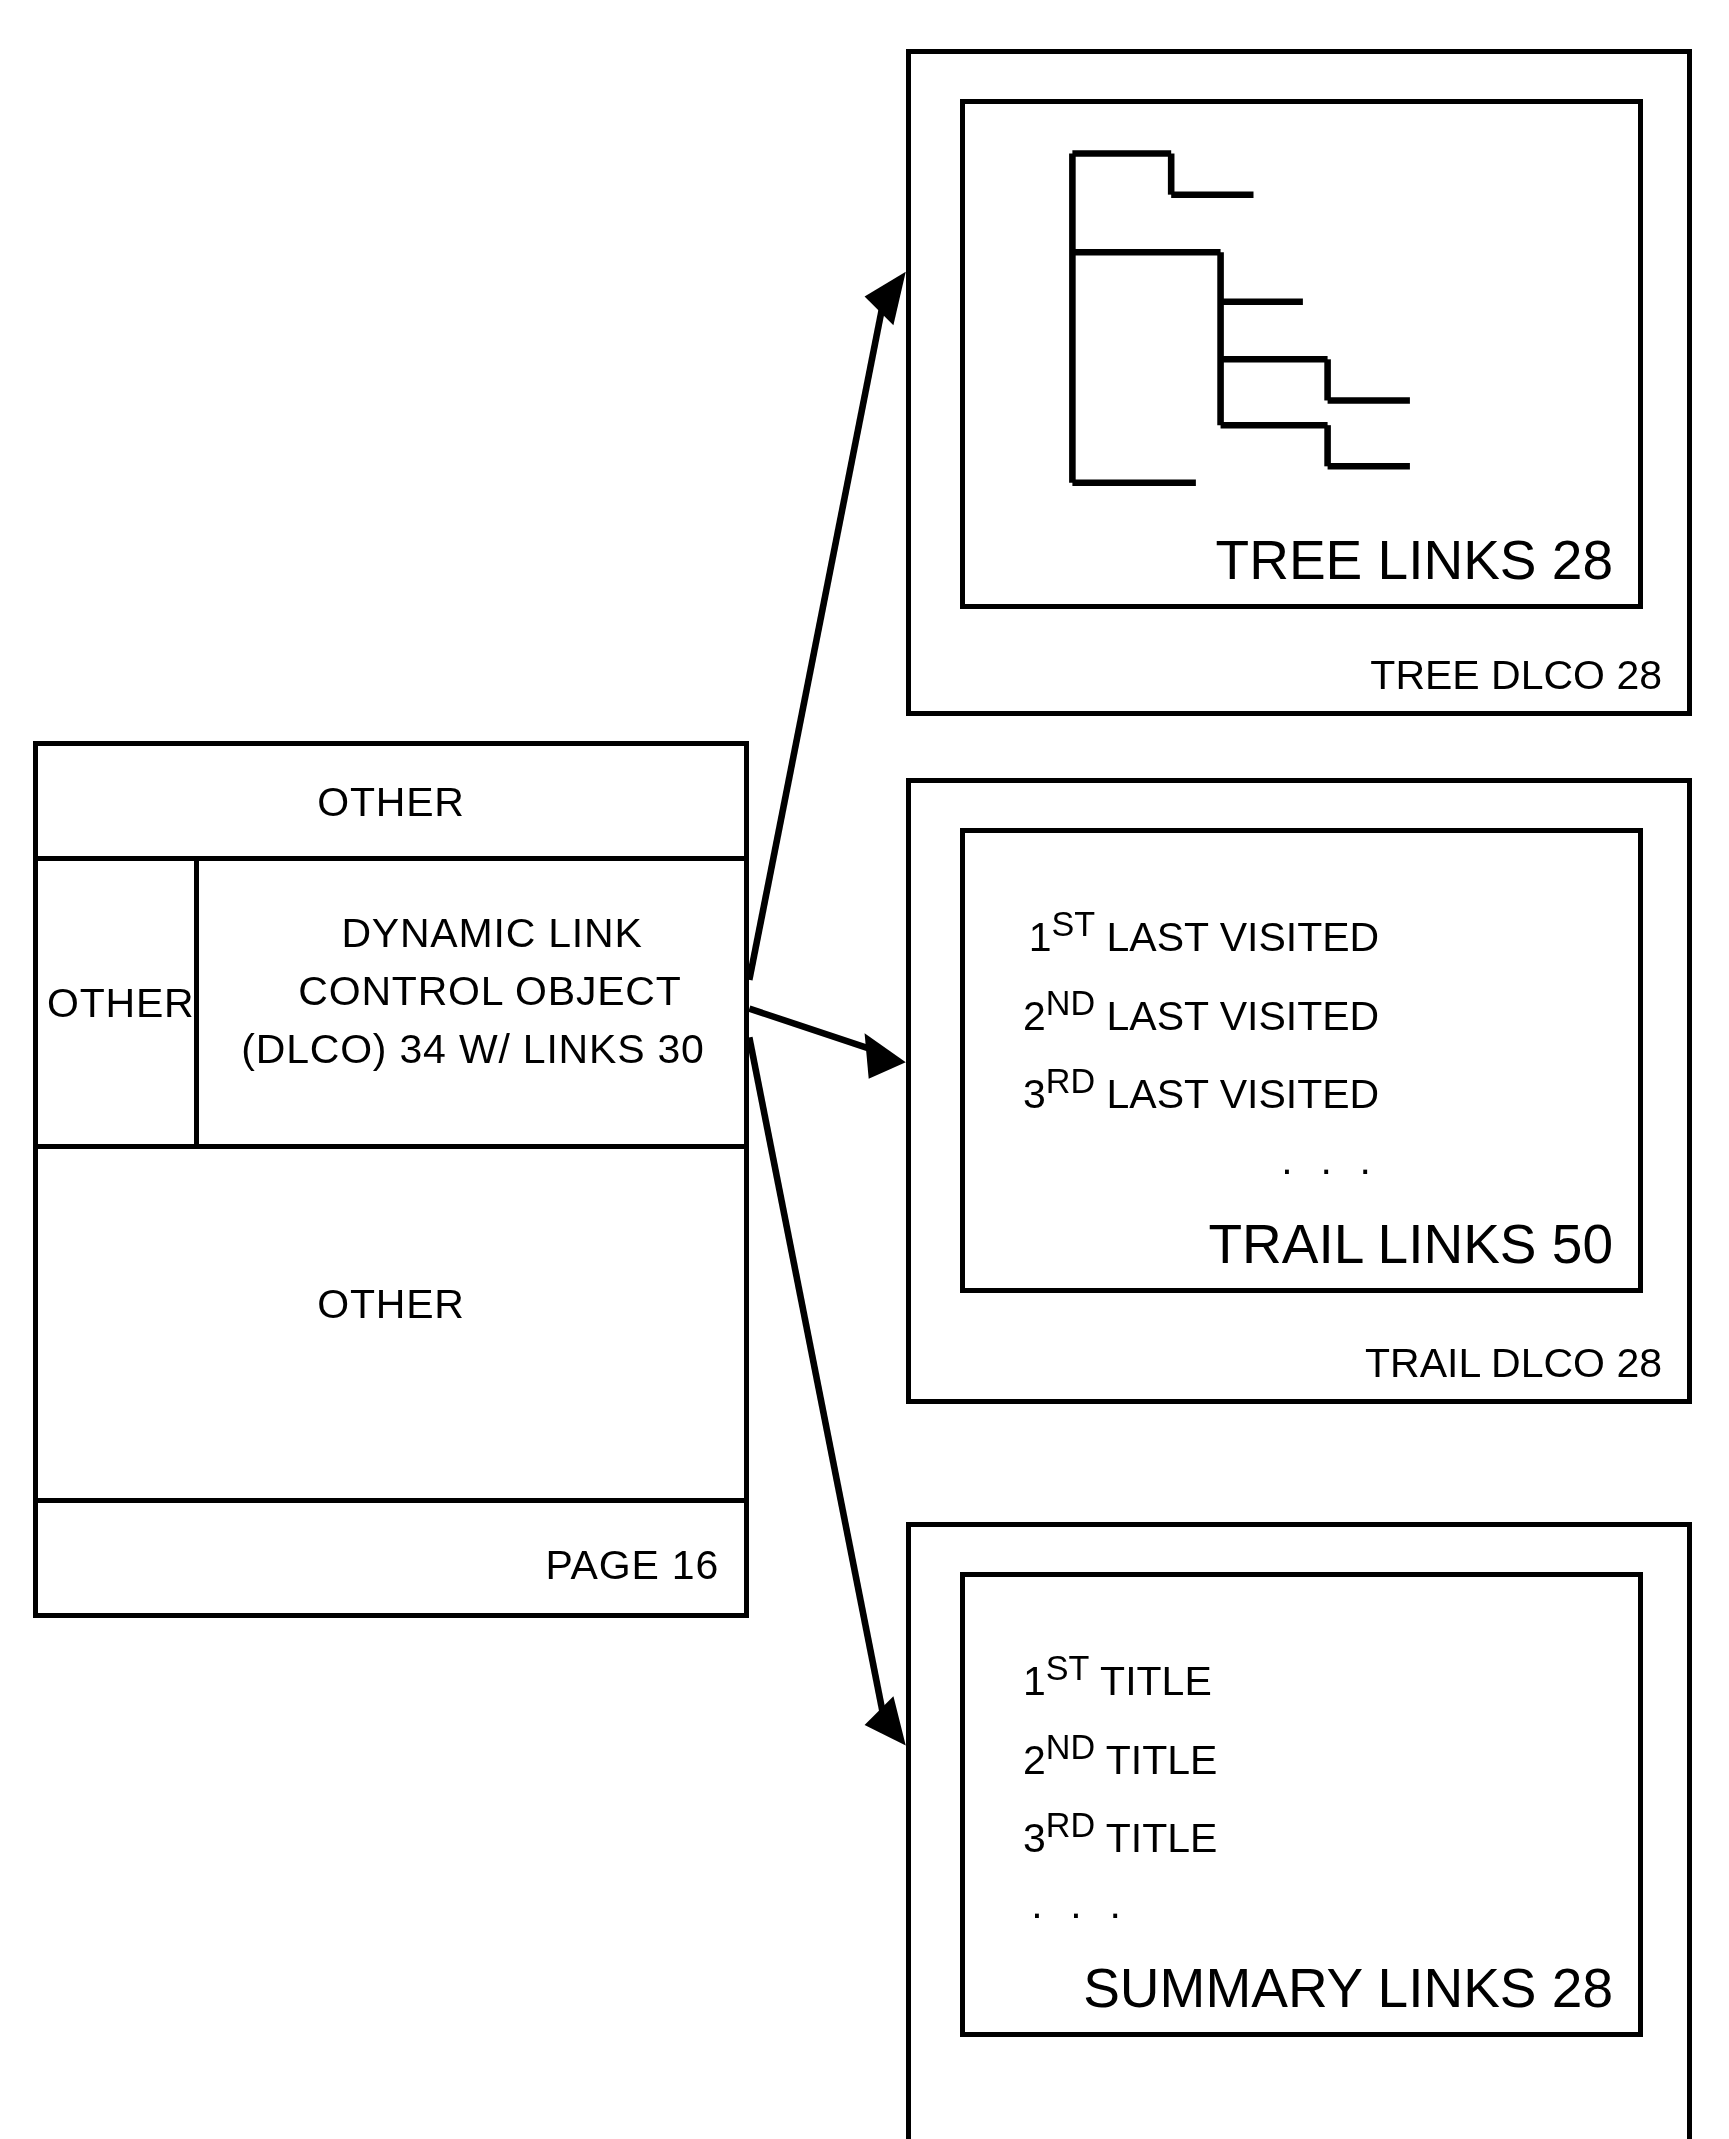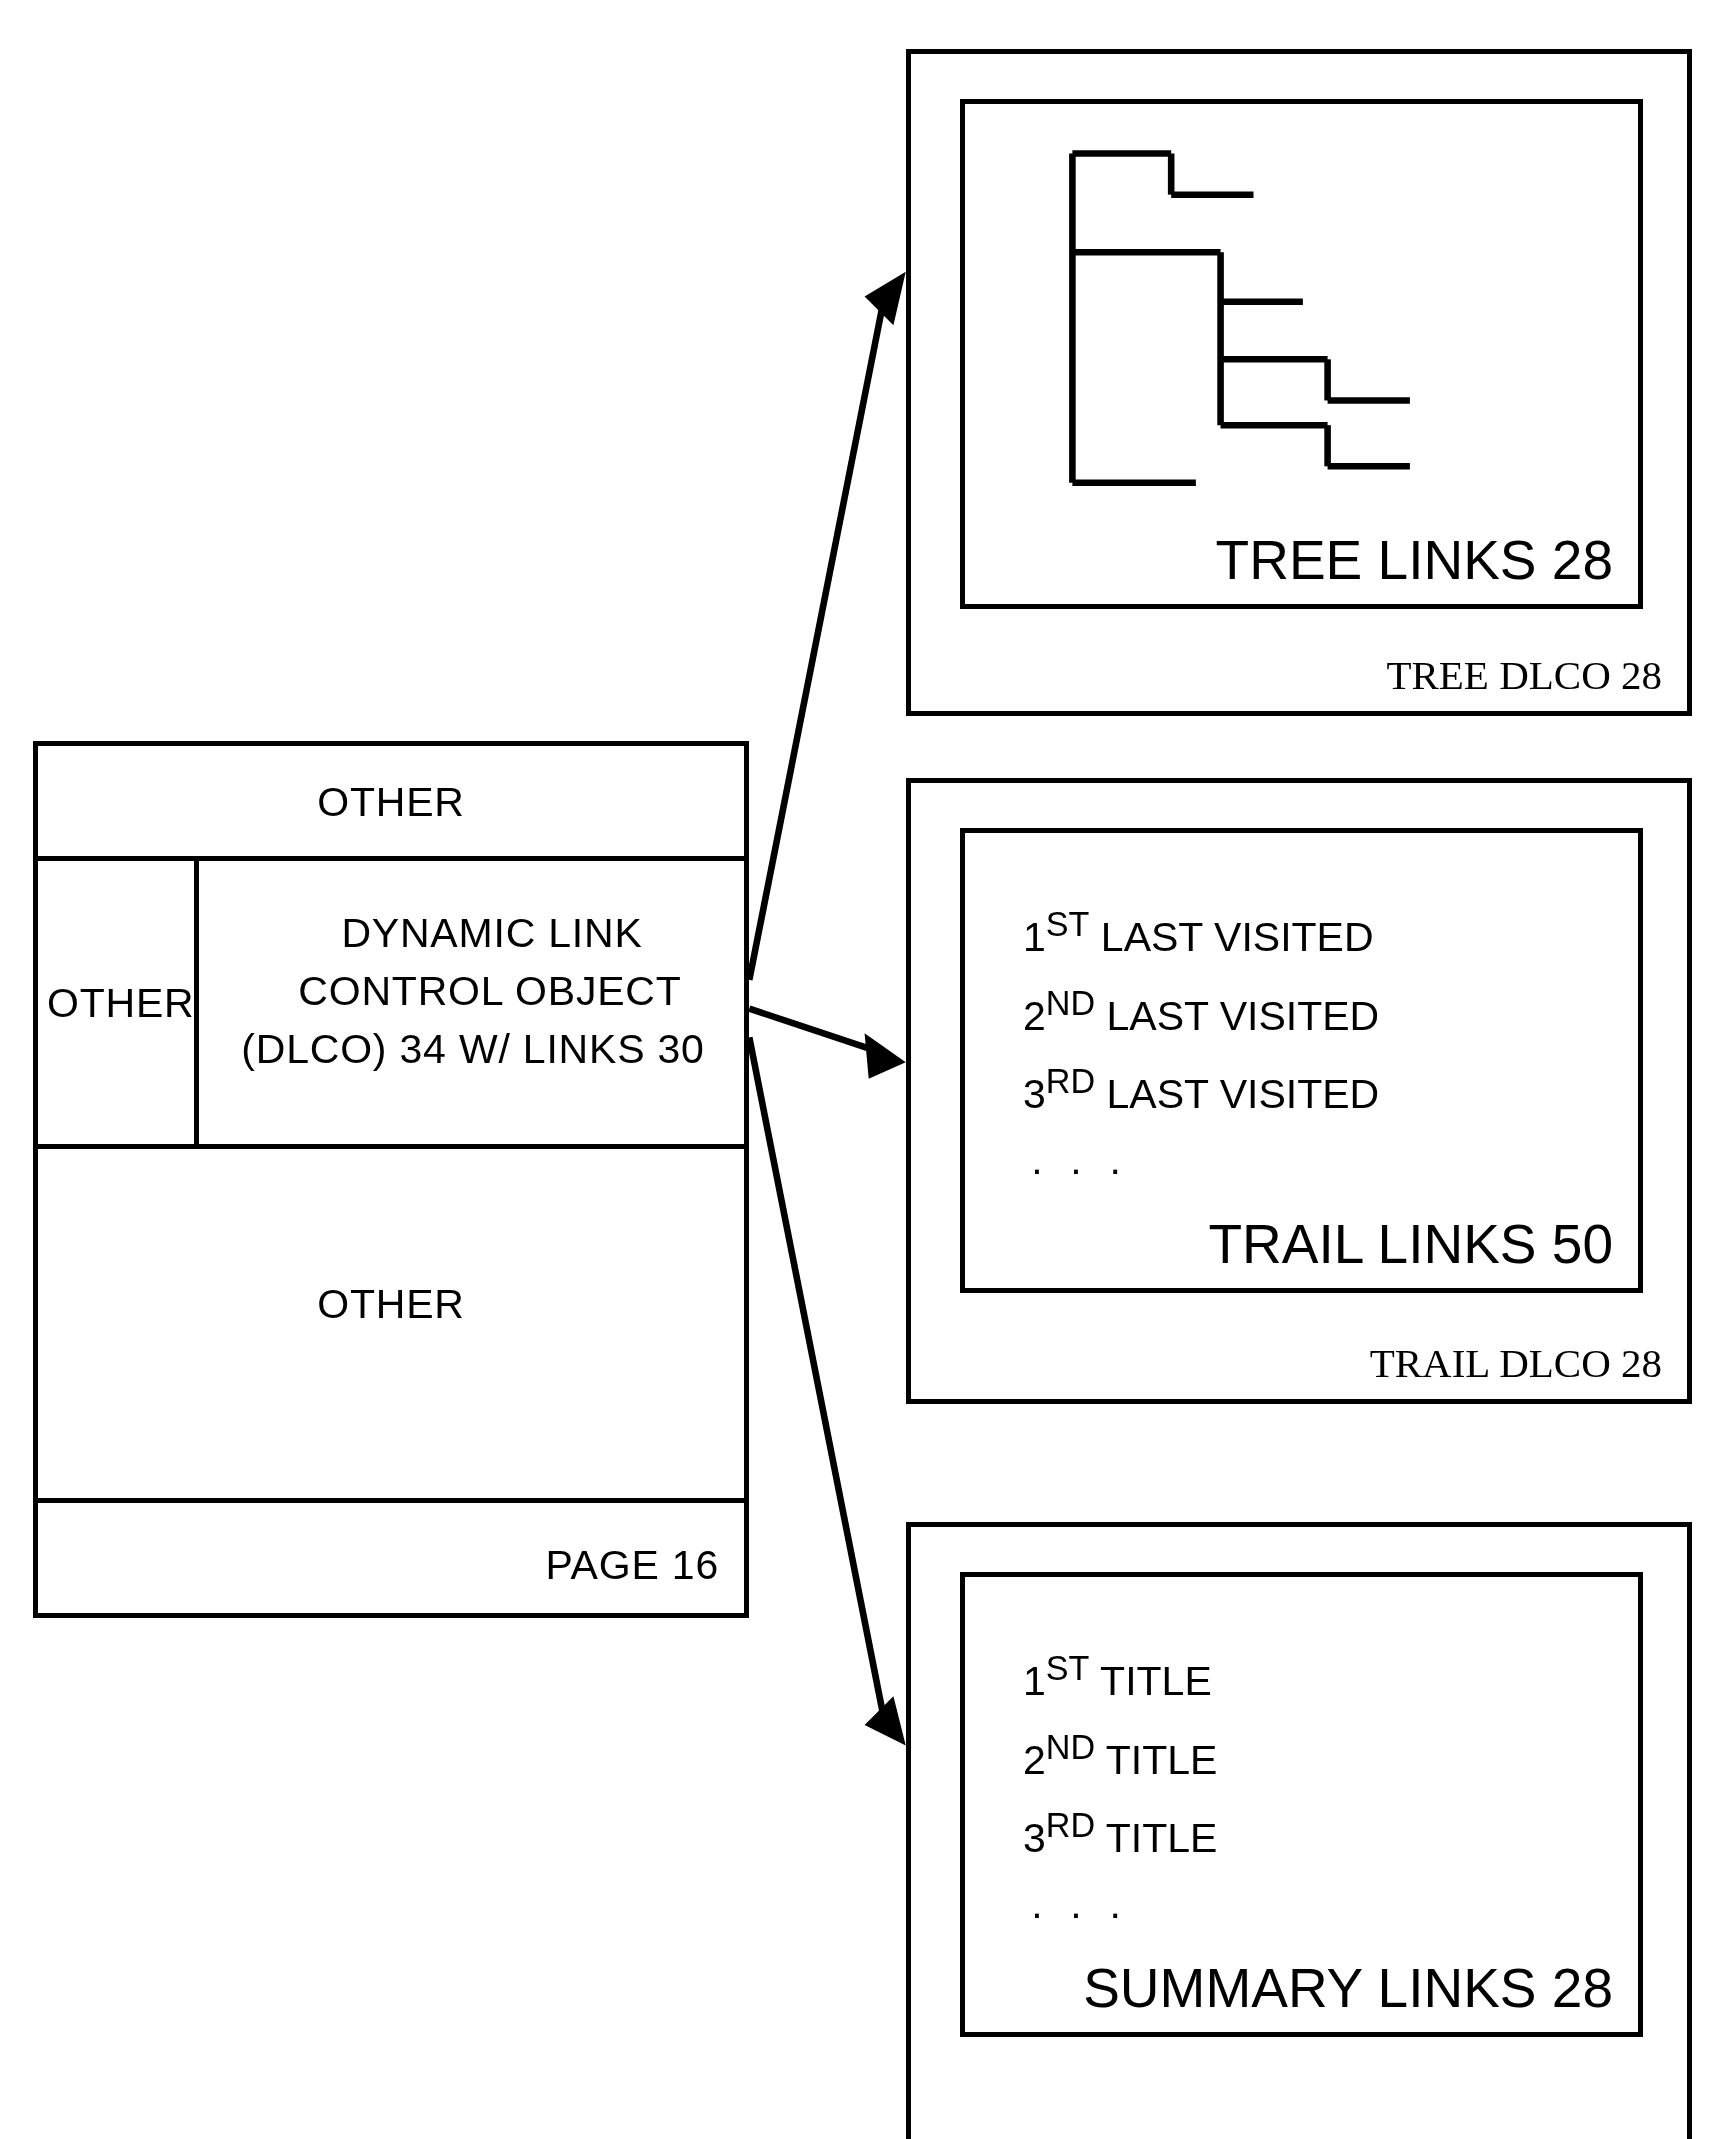--- a/index.html
+++ b/index.html
@@ -43,36 +43,35 @@
   #page-row2 { position:absolute; left:0; top:115px; width:100%; height:288px;
                border-bottom:5px solid #000; }
   #page-row2-left { position:absolute; left:0; top:0; width:161px; height:100%;
                     border-right:5px solid #000; }
   #page-row3 { position:absolute; left:0; top:403px; width:100%; height:354px;
                border-bottom:5px solid #000; }
   #page-row4 { position:absolute; left:0; top:757px; width:100%; height:107px; }
 
   
   #tree-box    { left:906px; top:49px;   width:786px; height:667px; }
-  #trail-box   { left:906px; top:778px;  width:786px; height:626px; }
+  #trail-box   { left:906px; top:778px;  width:786px; height:626px;text-align:right; }
   #summary-box { left:906px; top:1522px; width:786px; height:626px; }
 
   
   #tree-links    { left:49px; top:45px; width:683px; height:510px; }
   #trail-links   { left:49px; top:45px; width:683px; height:465px; }
   #summary-links { left:49px; top:45px; width:683px; height:465px; }
 
   .links-caption {
     position:absolute; right:25px; bottom:12.4px;
     font-size:55px;
   }
   .dlco-caption {
     position:absolute; right:25px; bottom:12.4px;
     font-size:41px;
-    font-family:Liberation Serif, serif;
   }
 
   
   .list {
     position:absolute; left:58px; top:58px;
     font-size:41px; line-height:66px;
   }
   .dots { margin-left: 8.2px; letter-spacing: 8.2px; }
 
   

